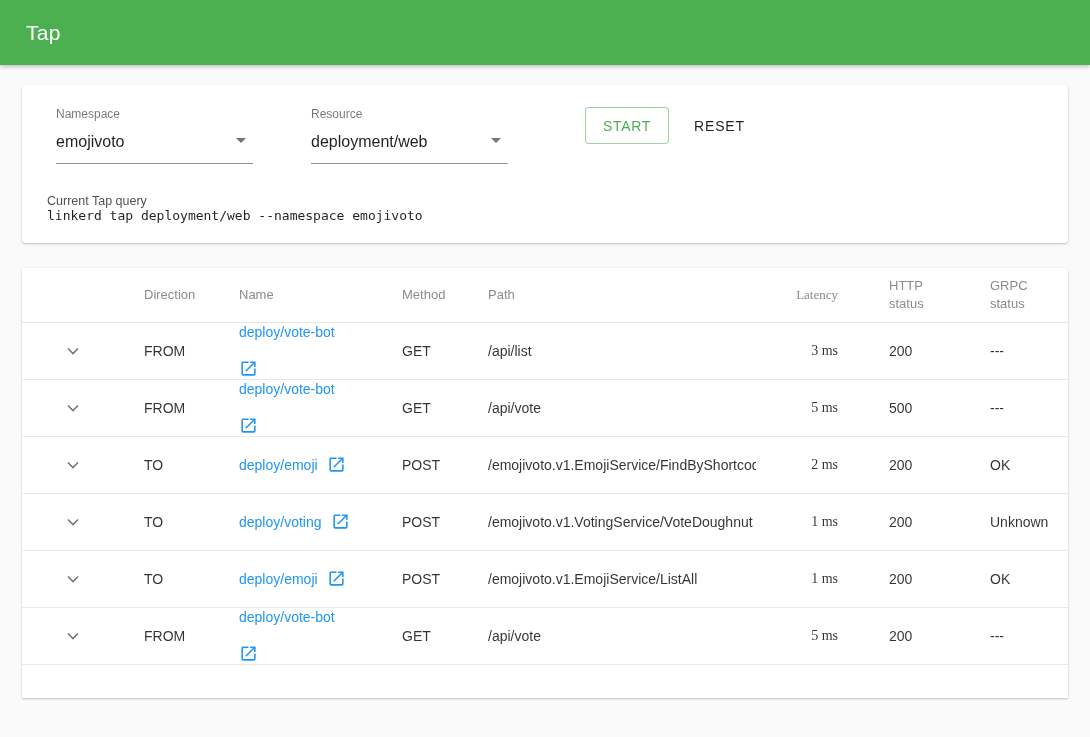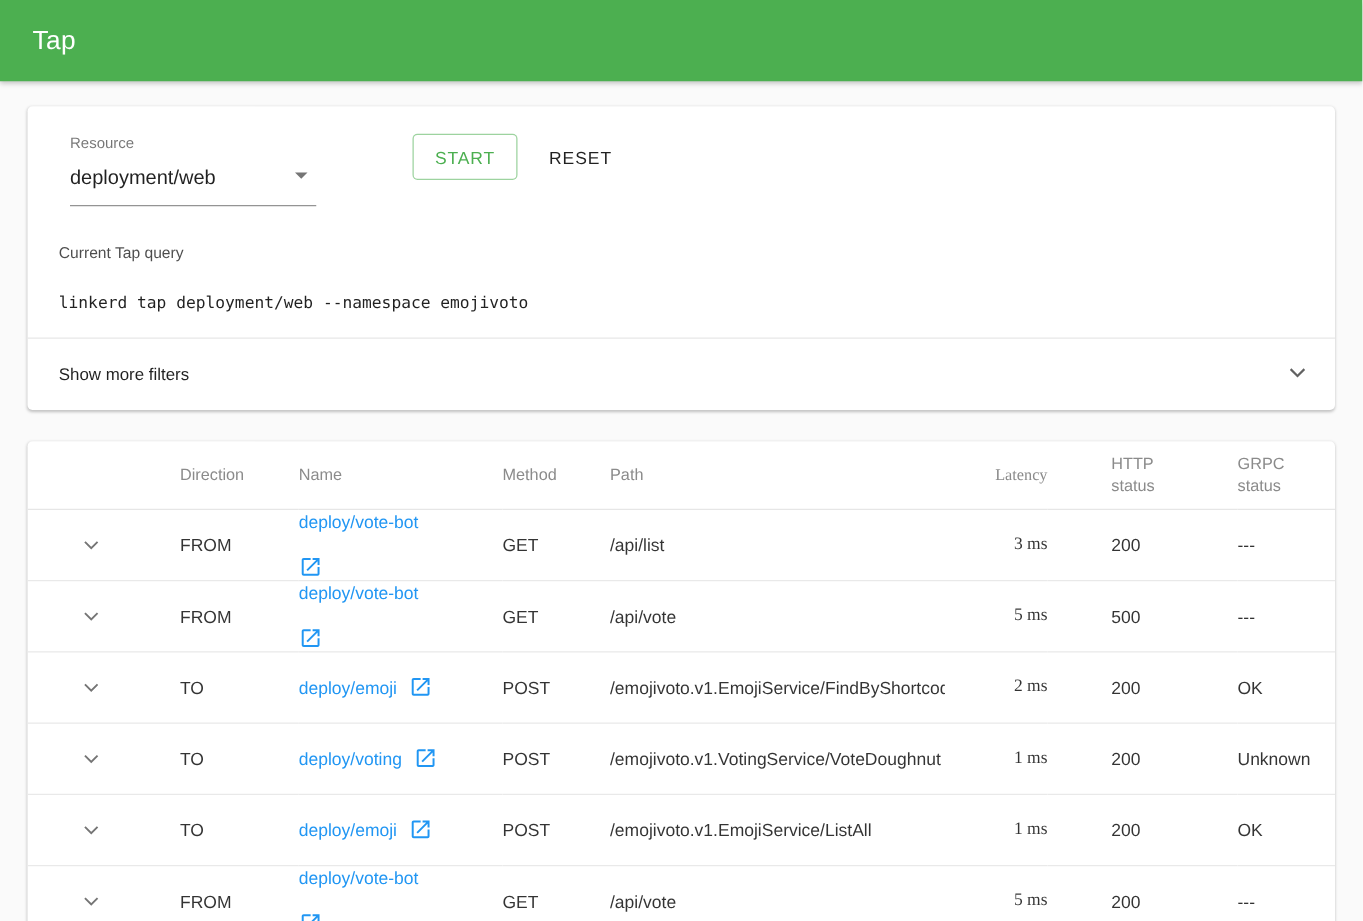--- a/index.html
+++ b/index.html
@@ -28,21 +28,21 @@
   .select-value svg { flex:0 0 auto; }
 
   .form-buttons { display:flex; align-items:center; margin-left:49px; margin-top:0;padding-left:28px; }
   .btn-start { background:#fff; border:1px solid rgba(76,175,80,.55); color:var(--green,#4caf50);
                font-size:14px; letter-spacing:.7px; padding:0 17px; height:37px;
                border-radius:4px; cursor:pointer; font-family:inherit; }
   .btn-reset { background:none; border:none; color:rgba(0,0,0,.87); font-size:14px; font-weight:500;
                letter-spacing:.8px; margin-left:25px; cursor:pointer; font-family:inherit; }
 
   .query-section { padding:24px 24px 20px 25px; }
-  .query-label { font-size:12.5px; color:rgba(0,0,0,.70); margin-bottom:26px; }
+  .query-label { font-size:12.5px; color:rgba(0,0,0,.70); margin-bottom:0; }
   .query-value { font-family:"DejaVu Sans Mono", monospace; font-size:13px; color:rgba(0,0,0,.87); }
 
   .filters-row { border-top:1px solid #e8e8e8; display:flex; align-items:center;
                  justify-content:space-between; padding:15px 18px 15px 25px; cursor:pointer; }
   .filters-row span { font-size:13.5px; color:rgba(0,0,0,.87); }
 
   
   table { width:1046px; border-collapse:collapse; table-layout:fixed; }
   th { font-weight:400; font-size:13px; color:#8b8b8b; text-align:left; height:54px;
        vertical-align:middle; white-space:pre-line; line-height:1.35;
@@ -62,20 +62,31 @@
 </head>
 <body>
 
 <header class="appbar">
   <h1>Tap</h1>
 </header>
 
 <section class="card query-card">
   <div class="form-row">
 
+    <div class="select-field">
+      <div class="select-label">Namespace</div>
+      <div class="select-value">
+        <span>emojivoto</span>
+        <span>
+          <svg width="24" height="24" viewBox="0 0 24 24">
+              <path d="M7 10l5 5 5-5z" fill="#757575"></path>
+            </svg>
+        </span>
+      </div>
+    </div>
 
     <div class="select-field">
       <div class="select-label">Resource</div>
       <div class="select-value">
         <span>deployment/web</span>
         <span>
           <svg width="24" height="24" viewBox="0 0 24 24">
               <path d="M7 10l5 5 5-5z" fill="#757575"></path>
             </svg>
         </span>
@@ -86,28 +97,20 @@
       <button class="btn-start">START</button>
       <button class="btn-reset">RESET</button>
     </div>
   </div>
 
   <div class="query-section">
     <div class="query-label">Current Tap query</div>
     <div class="query-value">linkerd tap deployment/web --namespace emojivoto</div>
   </div>
 
-  <div class="filters-row">
-    <span>Show more filters</span>
-    <span>
-      <svg width="24" height="24" viewBox="0 0 24 24">
-          <path d="M6.5 9.3l5.5 5.5 5.5-5.5" fill="none" stroke="#616161" stroke-width="1.7"></path>
-        </svg>
-    </span>
-  </div>
 </section>
 
 <section class="card table-card">
   <table>
     <colgroup>
       <col style="width:122px">
         <col style="width:95px">
         <col style="width:163px">
         <col style="width:86px">
       <col style="width:268px">

